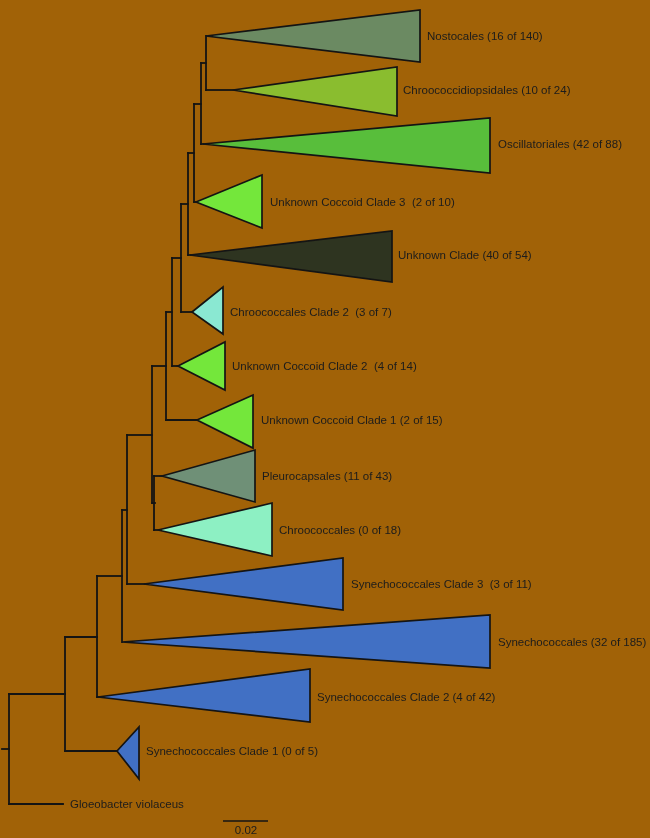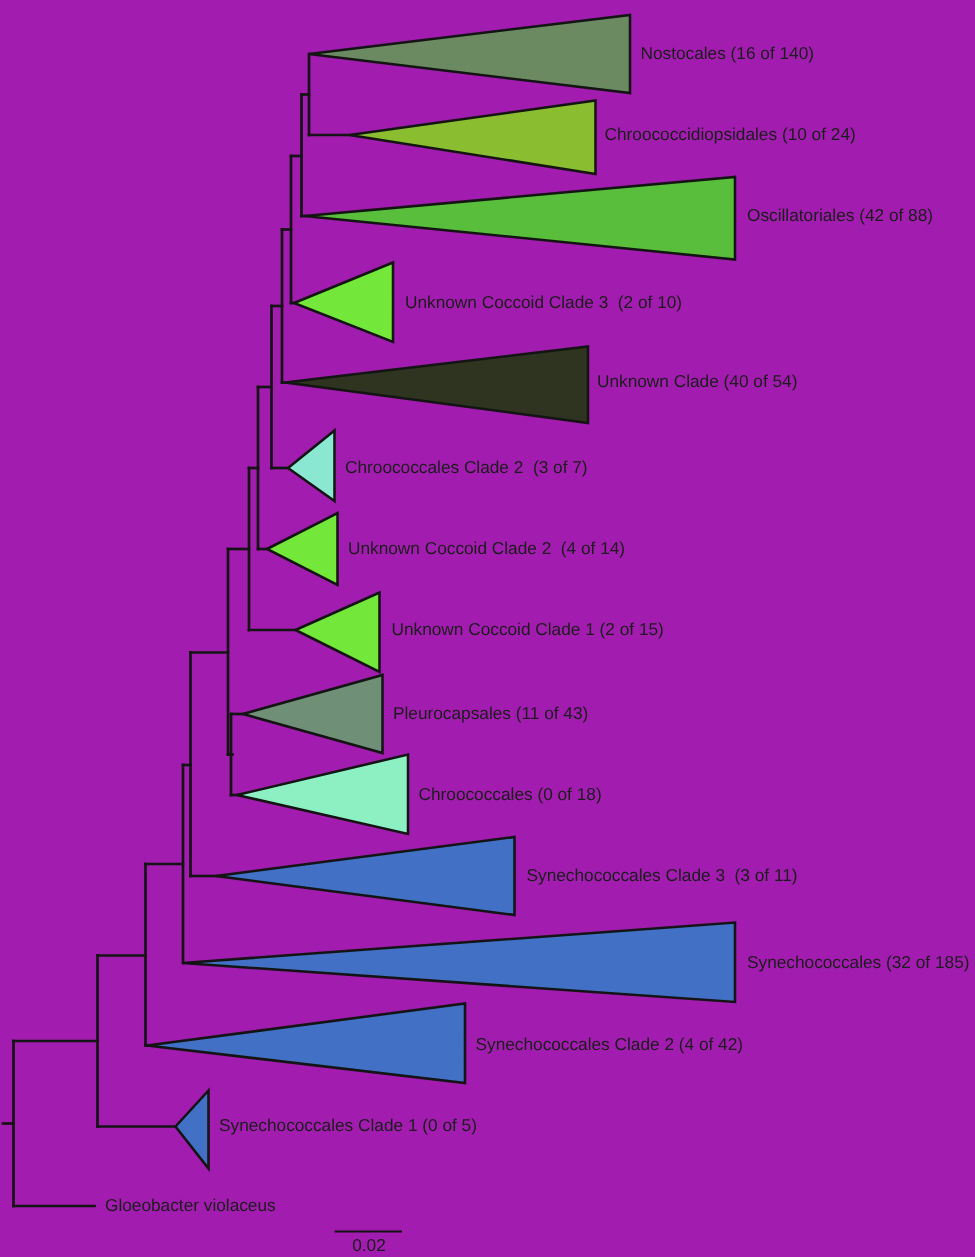--- a/index.html
+++ b/index.html
@@ -3,21 +3,21 @@
 <meta charset="utf-8">
 <style>
   html, body {
     margin: 0;
     padding: 0;
     background: #ffffff;
   }
   .figure-wrap {
     width: 650px;
     height: 838px;
-    background: #a21caf;
+    background: #a16207;
     position: relative;
     overflow: hidden;
   }
   svg {
     display: block;
     font-family: "Liberation Sans", sans-serif;
   }
   svg text {
     white-space: pre; 
     font-family: "Liberation Sans", sans-serif;

